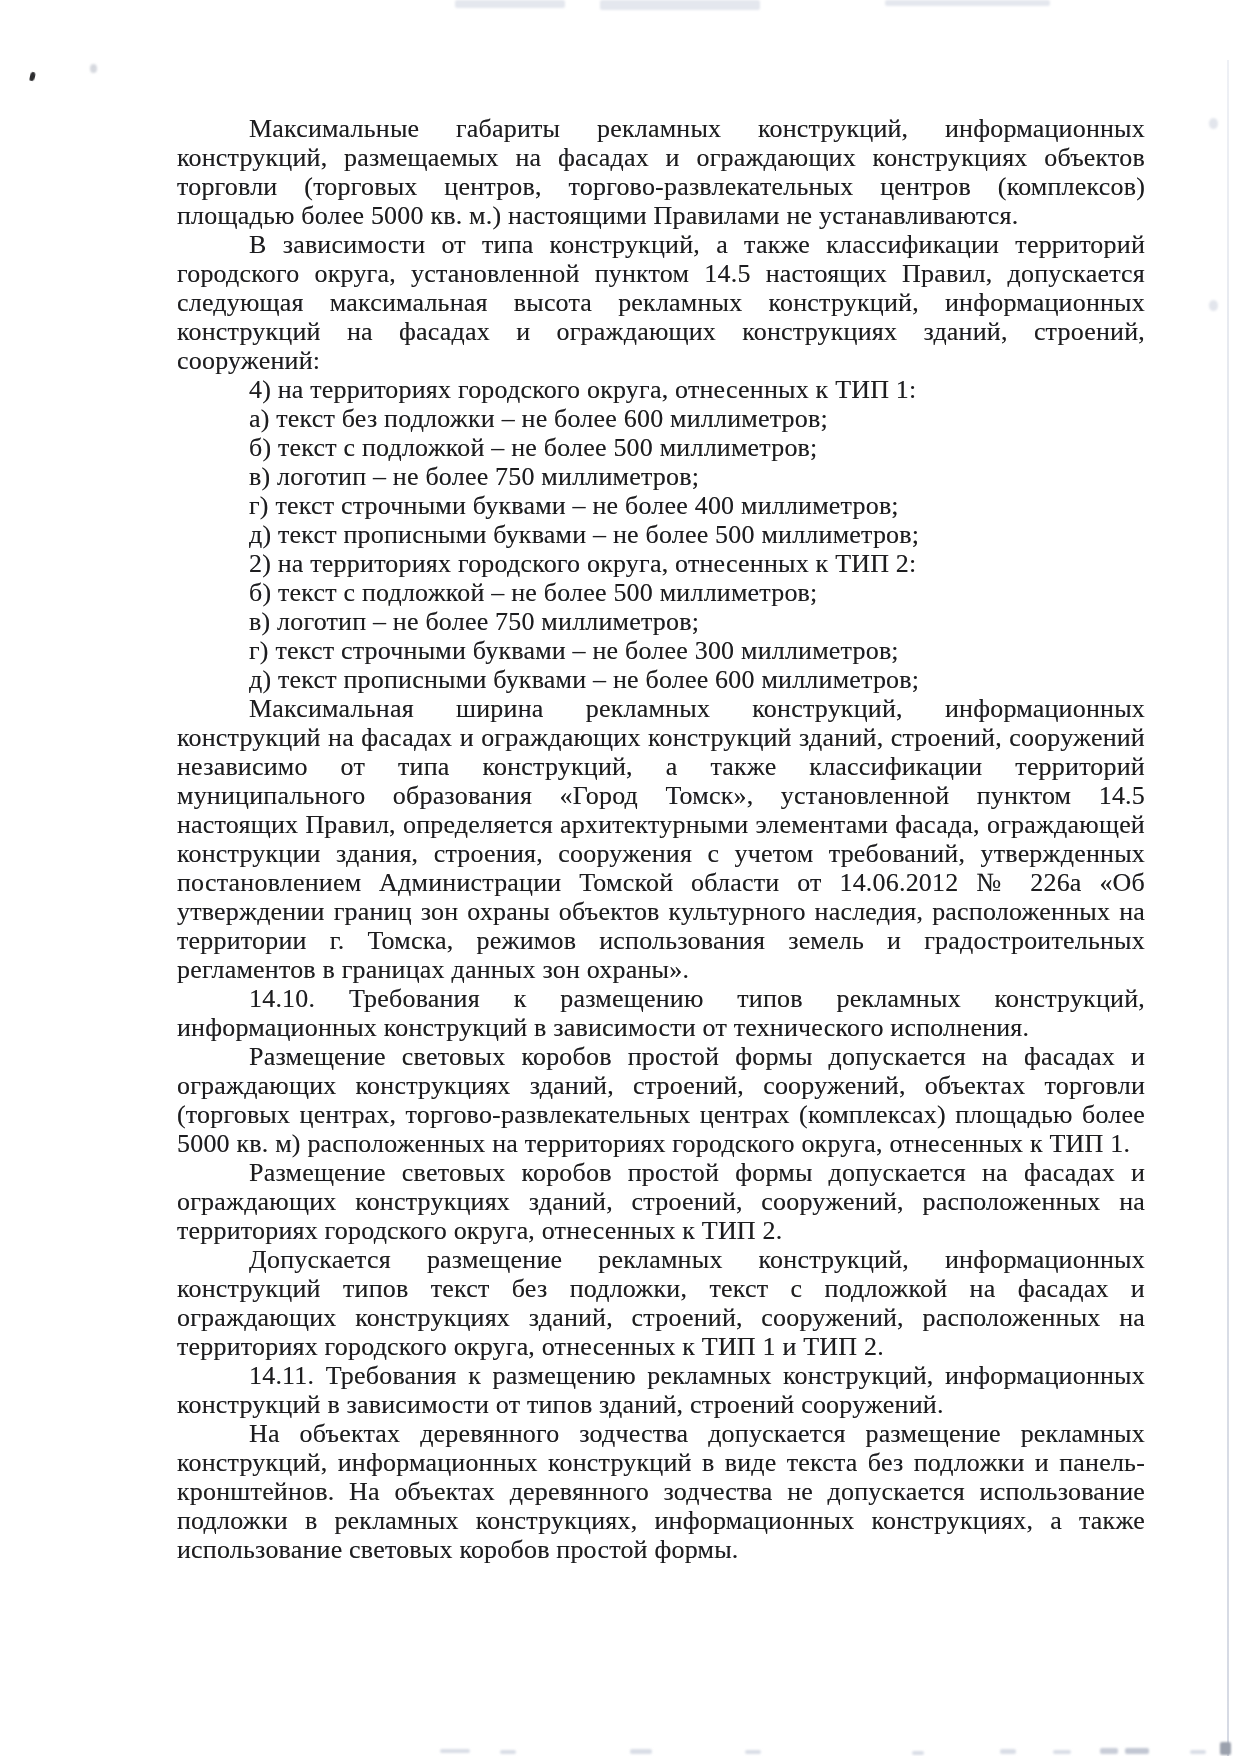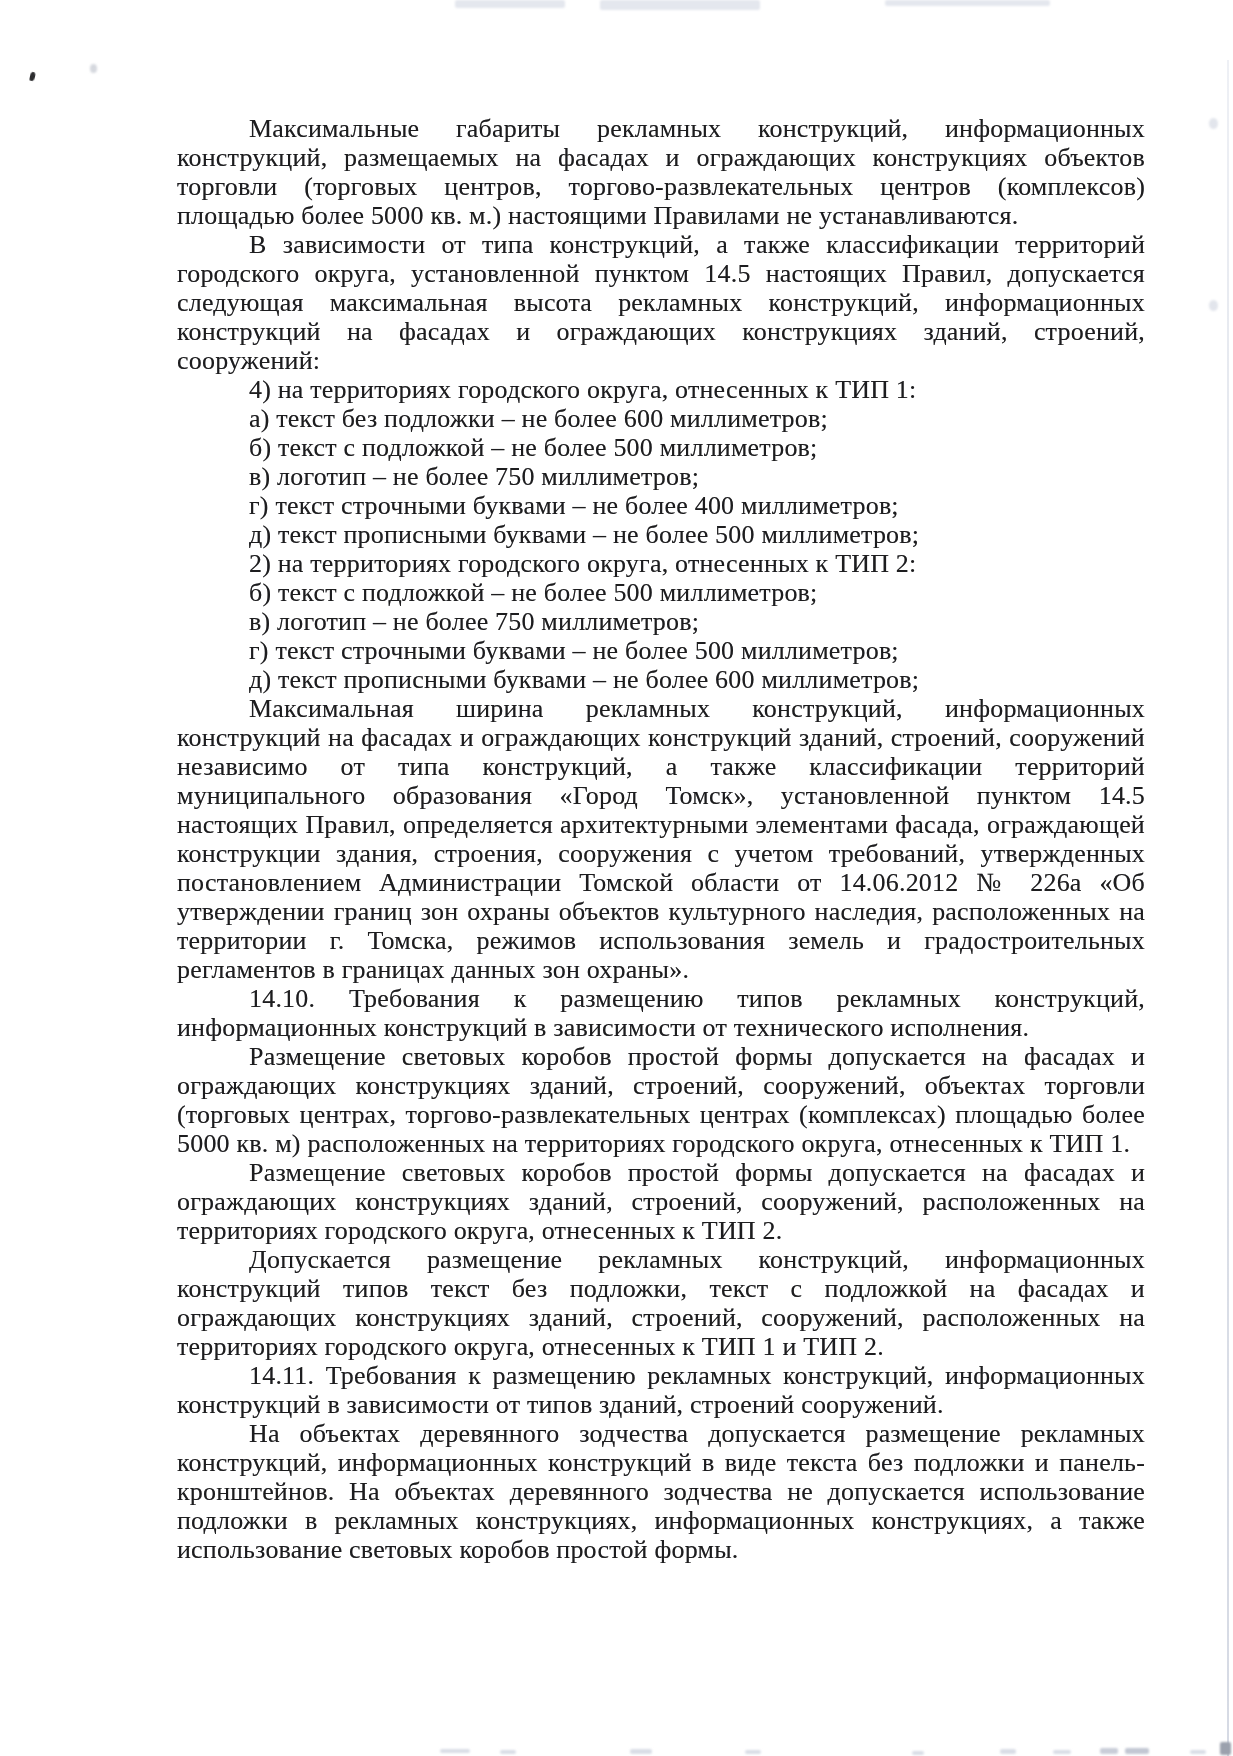--- a/index.html
+++ b/index.html
@@ -100,21 +100,21 @@
     <p>В зависимости от типа конструкций, а также классификации территорий городского округа, установленной пунктом 14.5 настоящих Правил, допускается следующая максимальная высота рекламных конструкций, информационных конструкций на фасадах и ограждающих конструкциях зданий, строений, сооружений:</p>
     <p>4) на территориях городского округа, отнесенных к ТИП 1:</p>
     <p>а) текст без подложки – не более 600 миллиметров;</p>
     <p>б) текст с подложкой – не более 500 миллиметров;</p>
     <p>в) логотип – не более 750 миллиметров;</p>
     <p>г) текст строчными буквами – не более 400 миллиметров;</p>
     <p>д) текст прописными буквами – не более 500 миллиметров;</p>
     <p>2) на территориях городского округа, отнесенных к ТИП 2:</p>
     <p>б) текст с подложкой – не более 500 миллиметров;</p>
     <p>в) логотип – не более 750 миллиметров;</p>
-    <p>г) текст строчными буквами – не более 500 миллиметров;</p>
+    <p>г) текст строчными буквами – не более 300 миллиметров;</p>
     <p>д) текст прописными буквами – не более 600 миллиметров;</p>
     <p>Максимальная ширина рекламных конструкций, информационных конструкций на фасадах и ограждающих конструкций зданий, строений, сооружений независимо от типа конструкций, а также классификации территорий муниципального образования «Город Томск», установленной пунктом 14.5 настоящих Правил, определяется архитектурными элементами фасада, ограждающей конструкции здания, строения, сооружения с учетом требований, утвержденных постановлением Администрации Томской области от 14.06.2012 № 226а «Об утверждении границ зон охраны объектов культурного наследия, расположенных на территории г. Томска, режимов использования земель и градостроительных регламентов в границах данных зон охраны».</p>
     <p>14.10. Требования к размещению типов рекламных конструкций, информационных конструкций в зависимости от технического исполнения.</p>
     <p>Размещение световых коробов простой формы допускается на фасадах и ограждающих конструкциях зданий, строений, сооружений, объектах торговли (торговых центрах, торгово-развлекательных центрах (комплексах) площадью более 5000 кв. м) расположенных на территориях городского округа, отнесенных к ТИП 1.</p>
     <p>Размещение световых коробов простой формы допускается на фасадах и ограждающих конструкциях зданий, строений, сооружений, расположенных на территориях городского округа, отнесенных к ТИП 2.</p>
     <p>Допускается размещение рекламных конструкций, информационных конструкций типов текст без подложки, текст с подложкой на фасадах и ограждающих конструкциях зданий, строений, сооружений, расположенных на территориях городского округа, отнесенных к ТИП 1 и ТИП 2.</p>
     <p>14.11. Требования к размещению рекламных конструкций, информационных конструкций в зависимости от типов зданий, строений сооружений.</p>
     <p>На объектах деревянного зодчества допускается размещение рекламных конструкций, информационных конструкций в виде текста без подложки и панель-кронштейнов. На объектах деревянного зодчества не допускается использование подложки в рекламных конструкциях, информационных конструкциях, а также использование световых коробов простой формы.</p>
   </div>
 </div>

